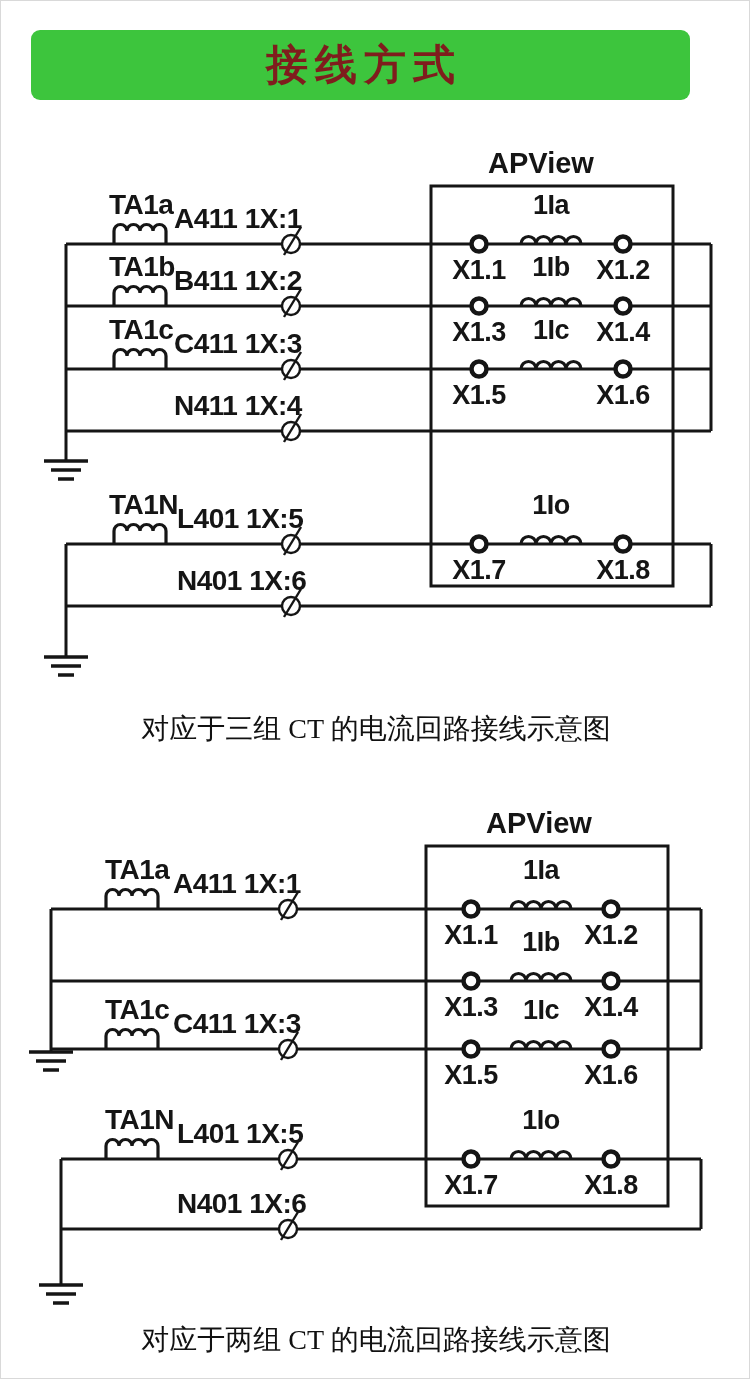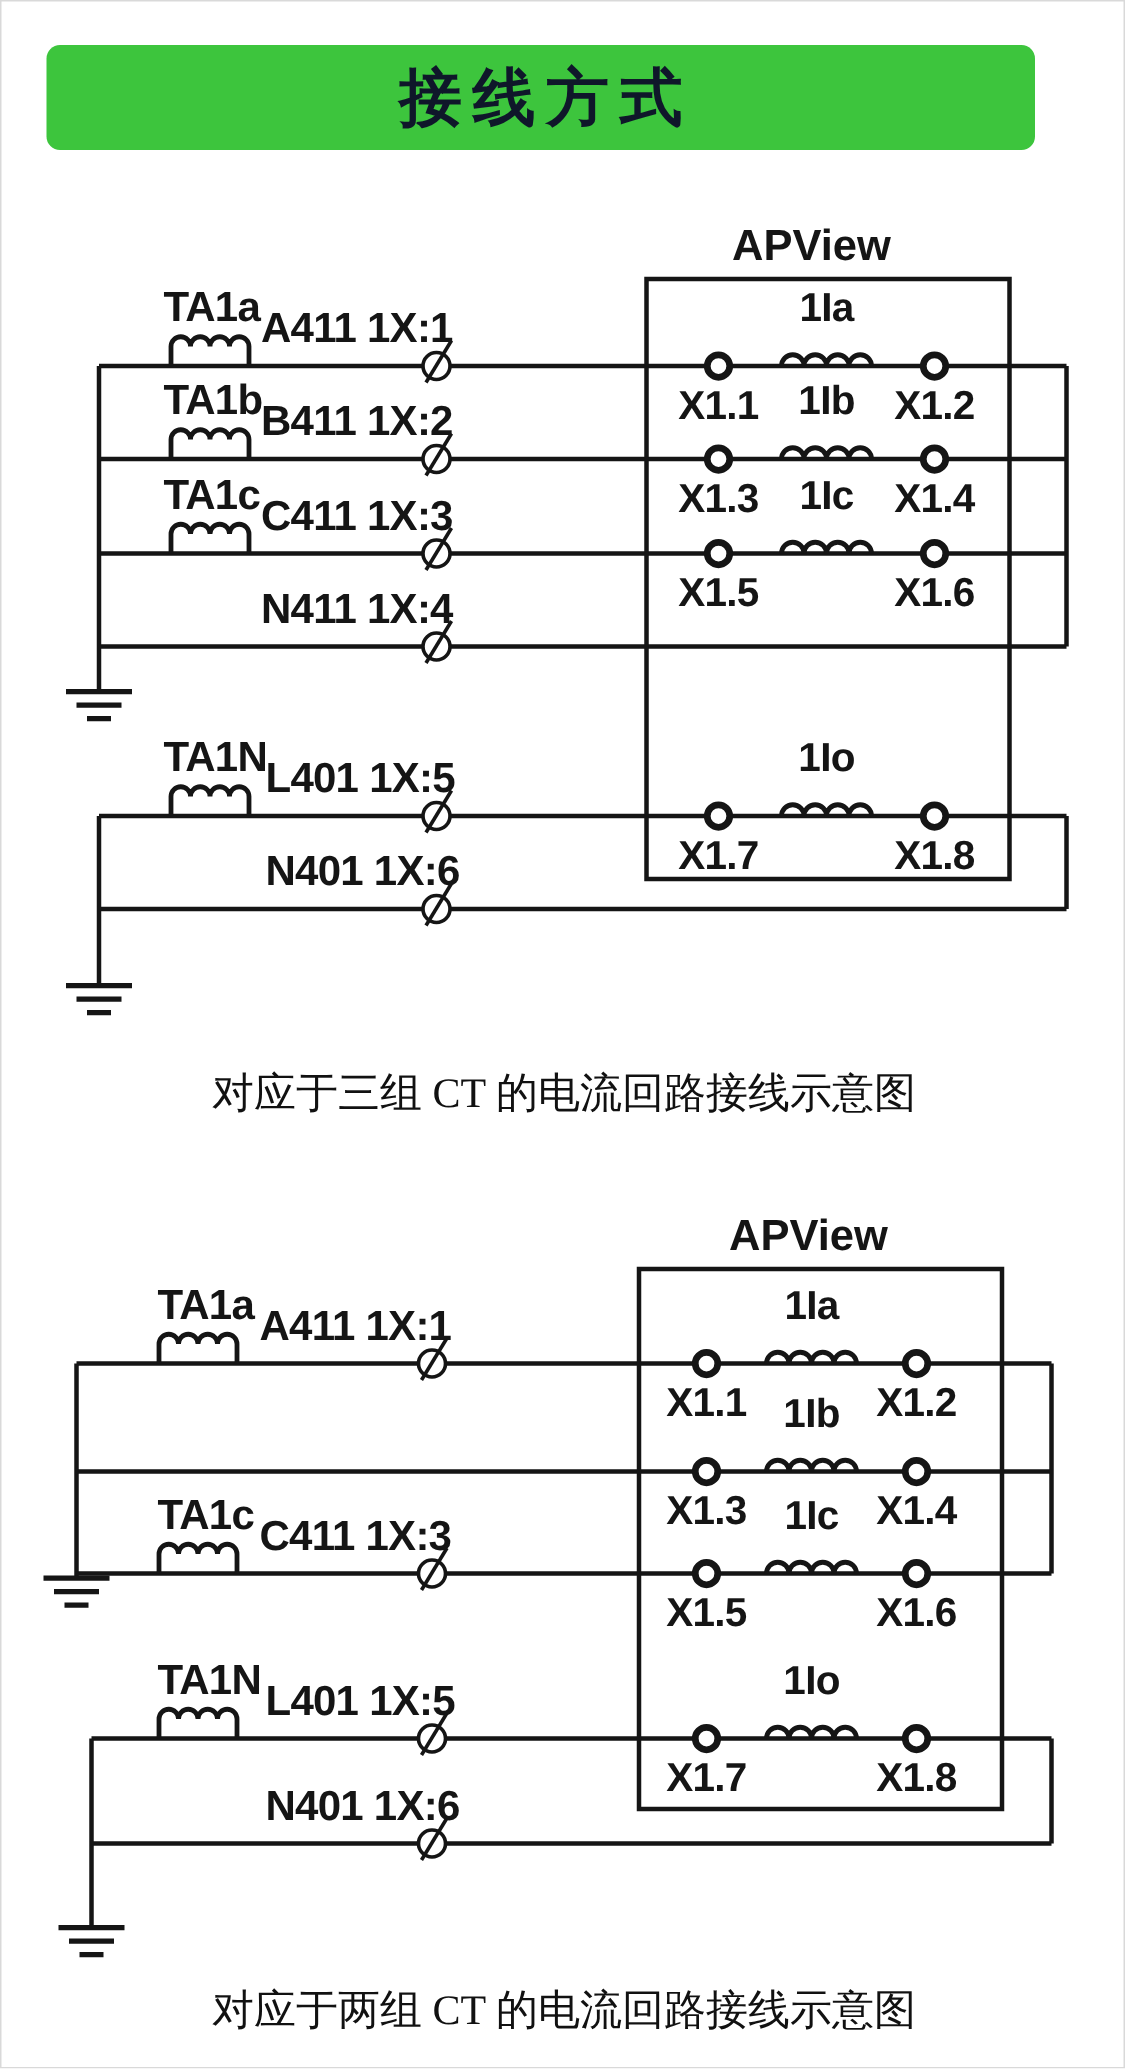--- a/index.html
+++ b/index.html
@@ -2,21 +2,21 @@
 <html><head>
 <meta charset="utf-8">
 <style>
   * { margin:0; padding:0; box-sizing:border-box; }
   html,body { background:#ffffff; }
   .page { position:relative; width:750px; height:1379px; background:#fff;
           border:1px solid #d9d9d9; overflow:hidden; }
   .banner { position:absolute; left:30px; top:29px; width:659px; height:70px;
             background:#3dc53d; border-radius:9px;
             display:flex; align-items:center; justify-content:center; }
-  .banner span { color:#0f172a; font-family:"Liberation Sans","DejaVu Sans",sans-serif;
+  .banner span { color:#7f1d1d; font-family:"Liberation Sans","DejaVu Sans",sans-serif;
                  font-weight:bold; font-size:42px; letter-spacing:7px; text-indent:7px;text-align:center; }
   svg.diag { position:absolute; left:0; top:0; }
   .w   { fill:none; stroke:#151515; stroke-width:3; }
   .box { fill:none; stroke:#151515; stroke-width:3; }
   .t   { fill:#151515; font-family:"Liberation Sans","DejaVu Sans",sans-serif; font-weight:bold; }
   .t-lbl  { font-size:28px; letter-spacing:-0.5px; }
   .t-term { font-size:27px; letter-spacing:-0.5px; }
   .t-dev  { font-size:29px; }
   .t-cap  { fill:#111; font-family:"Liberation Serif","DejaVu Serif",serif;
             font-weight:normal; font-size:28px; }

